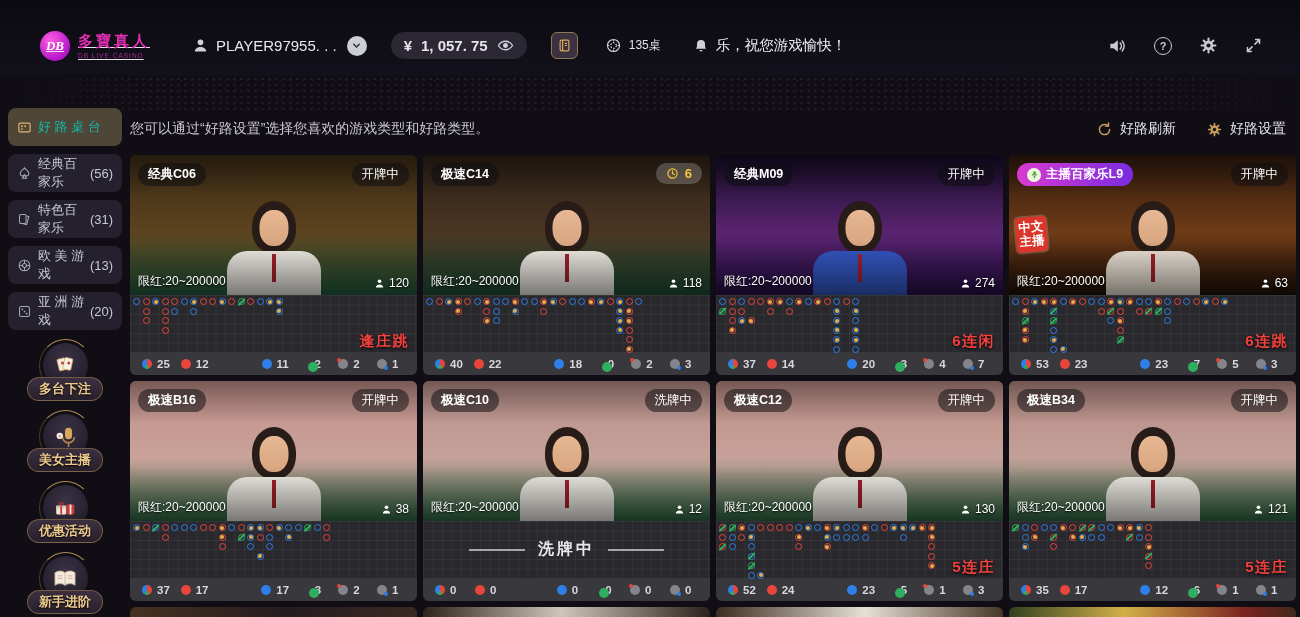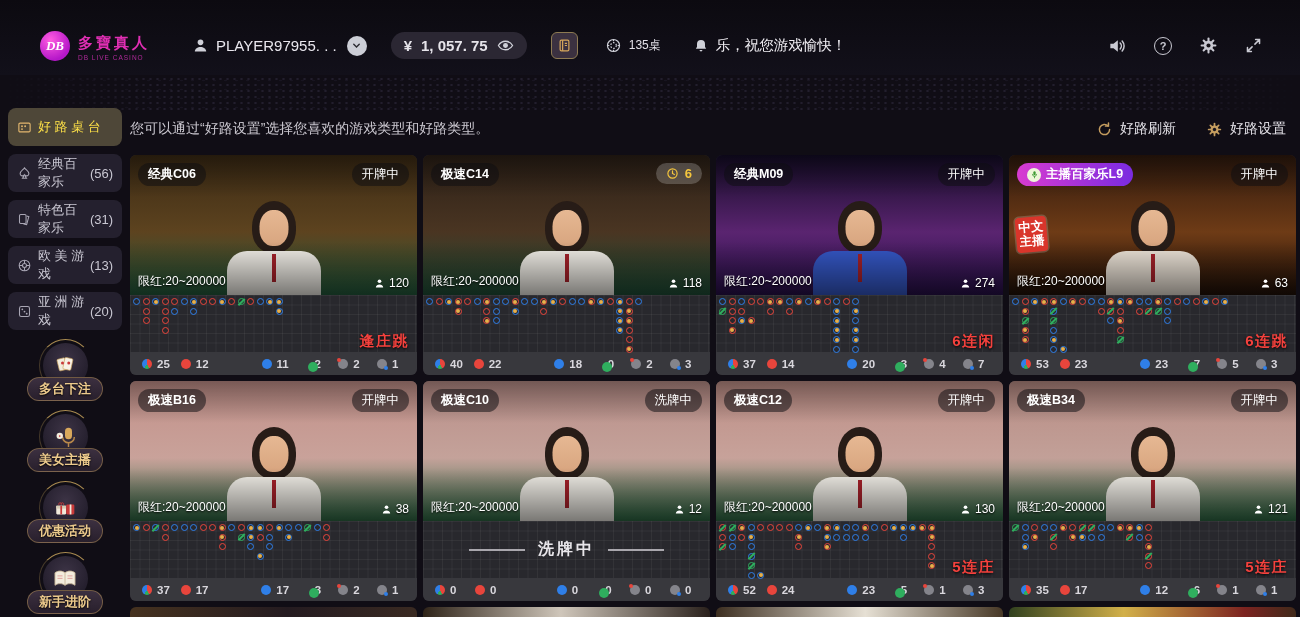--- a/index.html
+++ b/index.html
@@ -9,21 +9,21 @@
     font-family:"Liberation Sans","DejaVu Sans",sans-serif;
     color:#e6e4ea; position:relative;
   }
   svg { display:block; }
   i,b { font-style:normal; }
 
   
   #topbar { position:absolute; top:0; left:0; width:1300px; height:75px;
     display:flex; align-items:center; padding:16px 38px 0 40px; z-index:5;
     background:linear-gradient(180deg,#0c0a10 0%,#12101a 100%); }
-  .logo { display:flex; align-items:flex-end; gap:8px; cursor:pointer; }
+  .logo { display:flex; align-items:center; gap:8px; cursor:pointer;text-decoration:underline; }
   .logo-circle { width:30px; height:30px; border-radius:50%;
     background:radial-gradient(circle at 35% 30%,#ff5ce0,#b517c9 70%);
     display:flex; align-items:center; justify-content:center;
     color:#fff; font-weight:bold; font-size:13px; font-family:"Liberation Serif",serif; font-style:italic; }
   .logo-txt b { display:block; color:#e12fb4; font-size:15px; letter-spacing:3px; }
   .logo-txt i { display:block; color:#b02a9a; font-size:6.5px; letter-spacing:1px; margin-top:1px; }
   .tb-item { display:flex; align-items:center; gap:7px; }
   .player { margin-left:42px; cursor:pointer; font-size:15px; color:#e9e7ee; }
   .chev { width:20px; height:20px; border-radius:50%; background:#ccced6; color:#2a2a30;
     display:flex; align-items:center; justify-content:center; margin-left:3px; }
@@ -49,21 +49,21 @@
     -webkit-mask-image:linear-gradient(90deg,transparent 0,#000 12%,#000 88%,transparent 100%);
     mask-image:linear-gradient(90deg,transparent 0,#000 12%,#000 88%,transparent 100%);
     opacity:.55; }
 
   
   #sidebar { position:absolute; left:8px; top:108px; width:114px; z-index:4; }
   .snav { background:rgba(40,36,50,.85); border-radius:8px; height:38px; margin-bottom:8px;
     display:flex; align-items:center; gap:6px; padding:0 9px; cursor:pointer;
     color:#c9c7d2; font-size:13px; }
   .snav .sic-nav { color:#a9a6b4; flex:none; }
-  .snav.active { background:#4e4738; color:#fde047; }
+  .snav.active { background:#4e4738; color:#14b8a6; }
   .snav.active .sic-nav { color:#e3b76e; }
   .snav .cnt { margin-left:-3px; }
   .promo { display:flex; flex-direction:column; align-items:center; margin-top:13px; cursor:pointer; }
   .pcircle { width:45px; height:45px; border-radius:50%; position:relative;
     background:radial-gradient(circle at 50% 35%,#3c3345,#221d2b 75%);
     display:flex; align-items:center; justify-content:center; }
   .pcircle::before { content:""; position:absolute; inset:-4px; border-radius:50%;
     border:1.5px solid transparent; border-top-color:#a98b50; border-left-color:rgba(169,139,80,.35); }
   .plabel { margin-top:-11px; z-index:2; background:linear-gradient(#3c3040,#281f2c);
     border:1px solid rgba(201,162,94,.45); border-radius:12px; padding:2px 11px;

